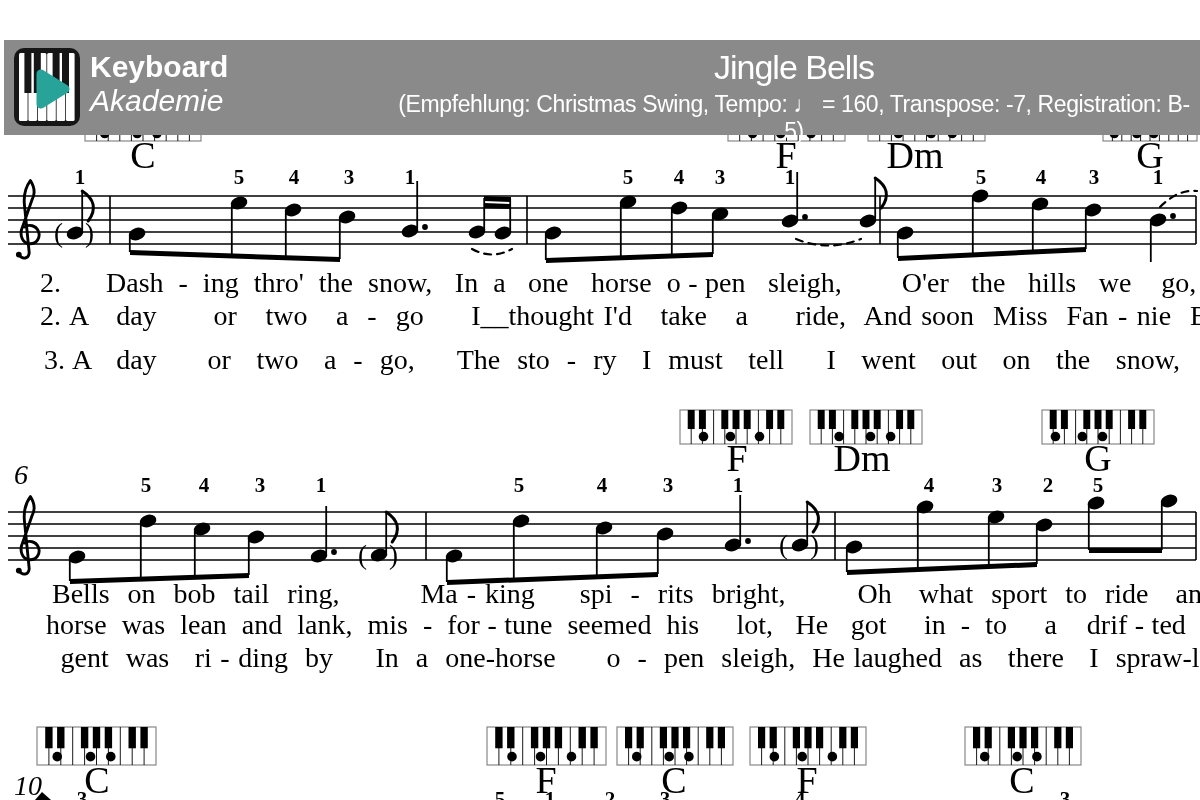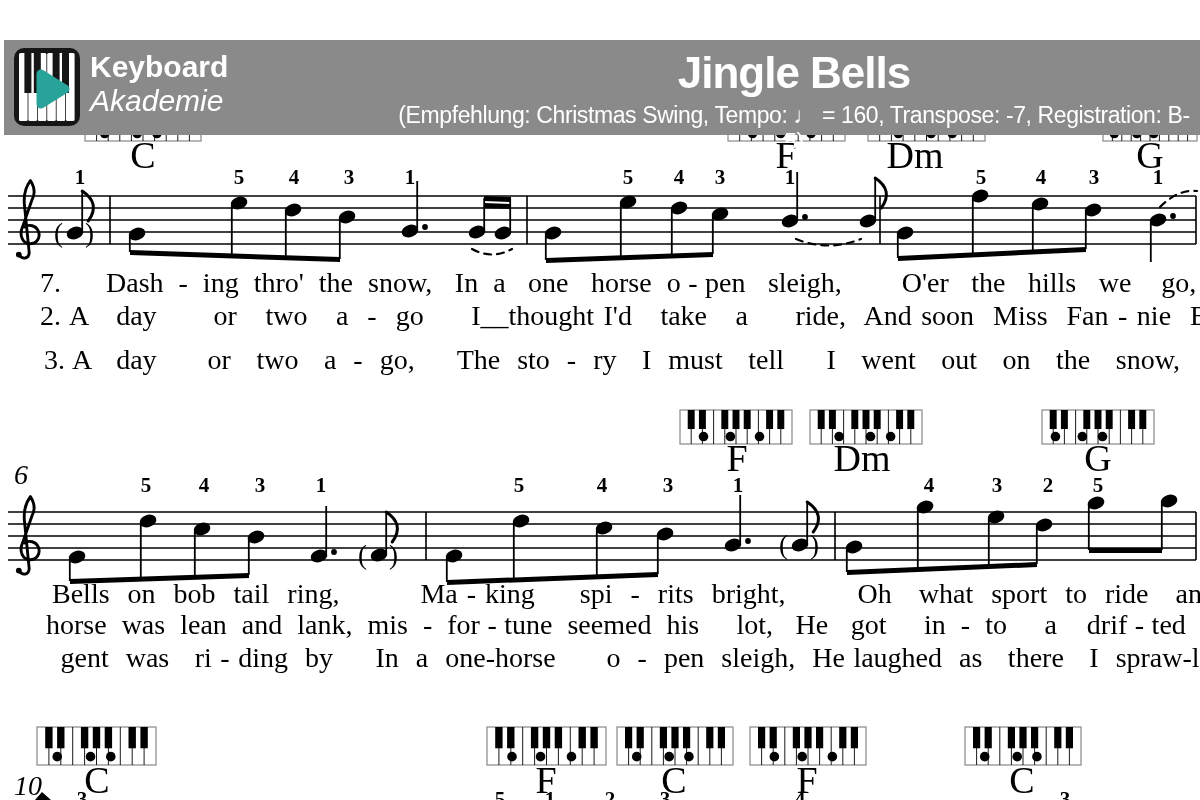--- a/index.html
+++ b/index.html
@@ -7,21 +7,21 @@
         font-family:"Liberation Sans",sans-serif;background:#fff;}
   
   .header{position:absolute;left:4px;top:0;width:1200px;height:95px;
           background:#8a8a8a;z-index:3;margin-top:40px;}
   .logo{position:absolute;left:10px;top:8px;width:66px;height:78px;}
   .brand{position:absolute;left:86px;top:10px;color:#fff;line-height:34px;}
   .brand .b1{font-size:30px;font-weight:700;}
   .brand .b2{font-size:30px;font-weight:400;font-style:italic;}
   .titleblock{position:absolute;left:385px;right:5px;top:0;height:95px;
               text-align:center;color:#fff;}
-  .title{font-size:44px;font-weight:700;letter-spacing:-1px;margin-top:8px;}
+  .title{font-size:34px;font-weight:400;letter-spacing:-1px;margin-top:8px;}
   .subtitle{font-size:23px;font-weight:400;letter-spacing:-0.4px;margin-top:4px;}
   
   #score-svg{position:absolute;left:0;top:0;z-index:1;}
   .lyric{position:absolute;z-index:2;font-family:"Liberation Serif",serif;
          font-size:28px;color:#000;white-space:pre;line-height:1;}
   .s1v1{left:40px;top:269px;word-spacing:0.5px;}
   .s1v2{left:40px;top:302px;word-spacing:2.5px;}
   .s1v3{left:44px;top:346px;word-spacing:1.5px;}
   .s2v1{left:52px;top:580px;word-spacing:2px;}
   .s2v2{left:46px;top:611px;word-spacing:0.5px;}
@@ -532,20 +532,20 @@
         <text x="500" y="806" text-anchor="middle" font-family="&quot;Liberation Serif&quot;, serif" font-size="21" font-weight="bold" fill="#000">5</text>
         <text x="550" y="806" text-anchor="middle" font-family="&quot;Liberation Serif&quot;, serif" font-size="21" font-weight="bold" fill="#000">1</text>
         <text x="610" y="806" text-anchor="middle" font-family="&quot;Liberation Serif&quot;, serif" font-size="21" font-weight="bold" fill="#000">2</text>
         <text x="665" y="806" text-anchor="middle" font-family="&quot;Liberation Serif&quot;, serif" font-size="21" font-weight="bold" fill="#000">3</text>
         <text x="800" y="806" text-anchor="middle" font-family="&quot;Liberation Serif&quot;, serif" font-size="21" font-weight="bold" fill="#000">4</text>
         <text x="1065" y="806" text-anchor="middle" font-family="&quot;Liberation Serif&quot;, serif" font-size="21" font-weight="bold" fill="#000">3</text>
         <text x="14" y="795" font-family="&quot;Liberation Serif&quot;, serif" font-size="28" font-style="italic" fill="#000">10</text>
       </g>
     </svg>
 
-  <div class="lyric s1v1">7.      Dash  -  ing  thro'  the  snow,   In  a   one   horse  o - pen   sleigh,        O'er   the   hills   we    go,</div>
+  <div class="lyric s1v1">2.      Dash  -  ing  thro'  the  snow,   In  a   one   horse  o - pen   sleigh,        O'er   the   hills   we    go,</div>
   <div class="lyric s1v2">2. A   day      or   two   a  -  go     I__thought I'd   take   a     ride,  And soon  Miss  Fan - nie  Bright</div>
   <div class="lyric s1v3">3. A   day      or   two   a  -  go,     The  sto  -  ry   I  must   tell     I   went   out   on   the   snow,</div>
   <div class="lyric s2v1">Bells  on  bob  tail  ring,         Ma - king     spi  -  rits  bright,        Oh   what  sport  to  ride   and</div>
   <div class="lyric s2v2">horse  was  lean  and  lank,  mis  -  for - tune  seemed  his     lot,   He   got     in  -  to     a    drif - ted  b</div>
   <div class="lyric s2v3"> gent  was   ri - ding  by     In  a  one-horse      o  -  pen  sleigh,  He laughed  as   there   I  spraw-ling</div>
 
 </div>
 
 </body></html>

